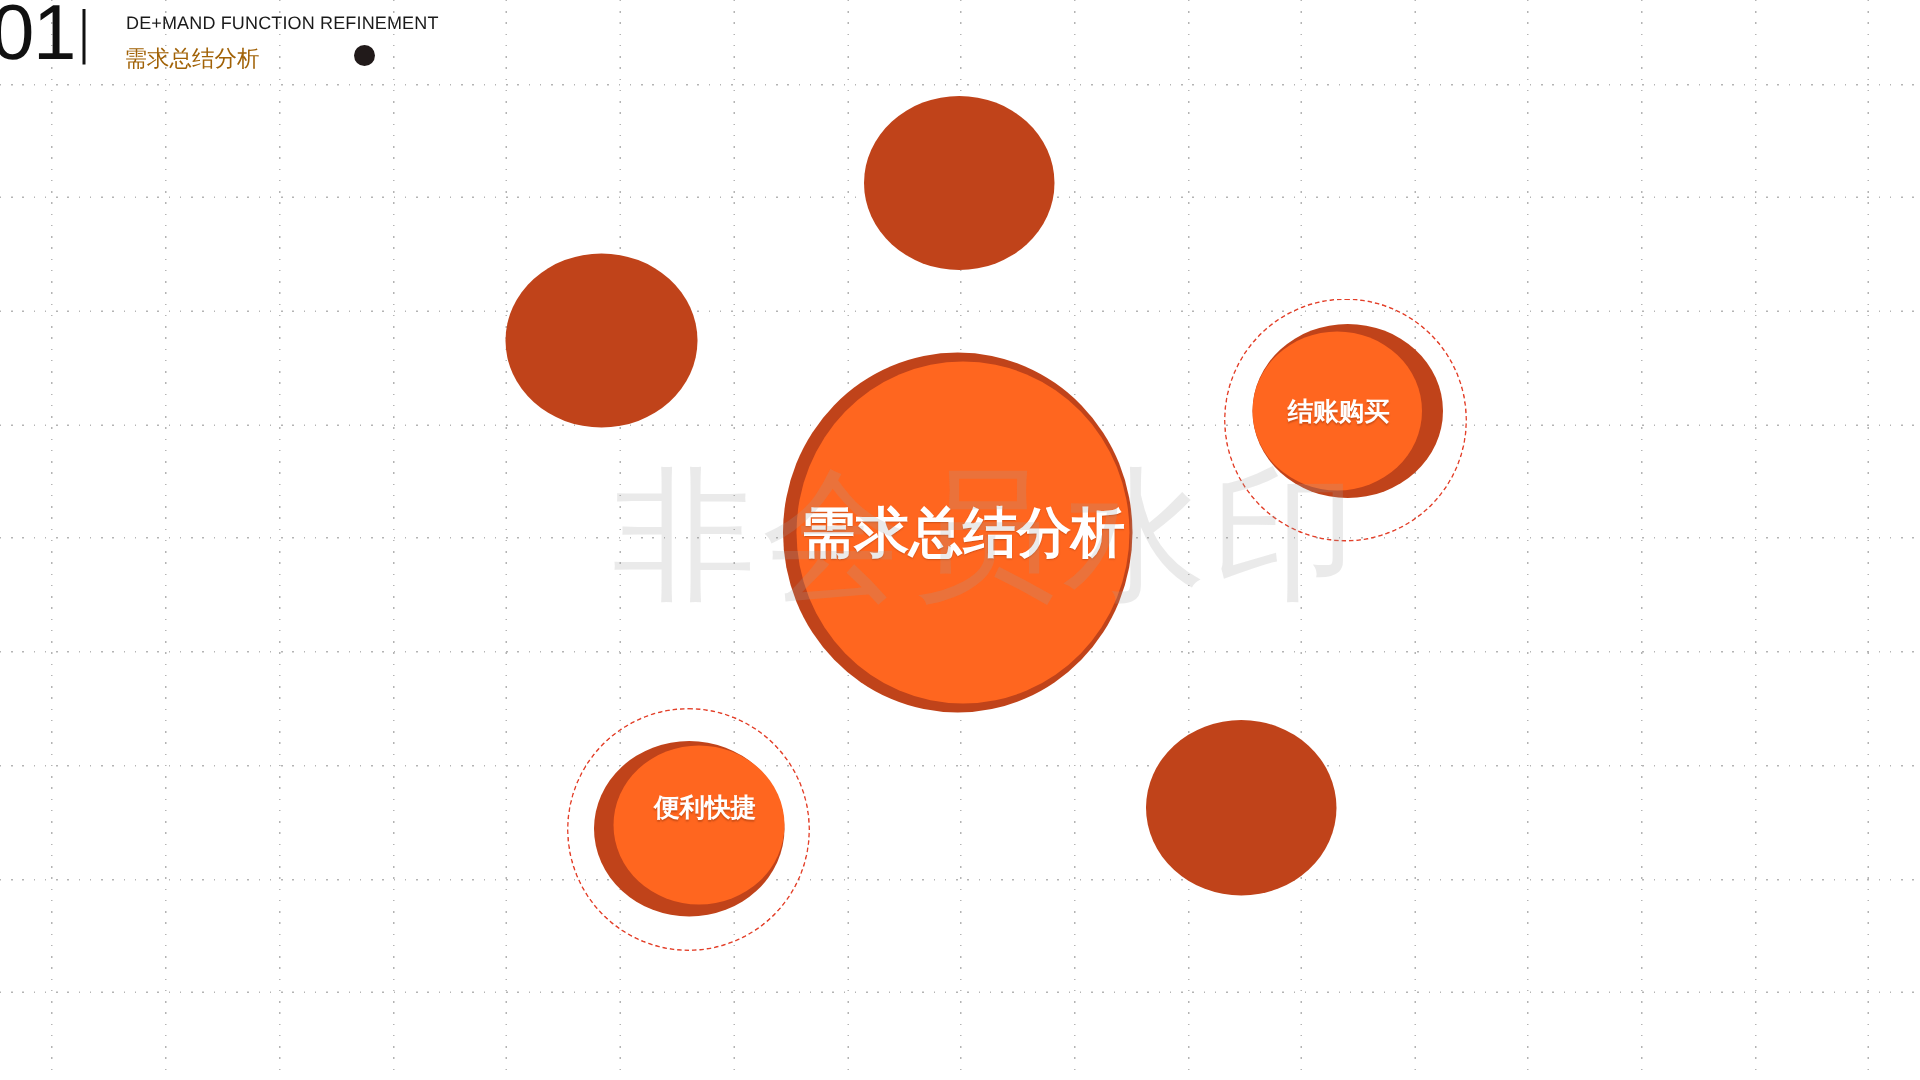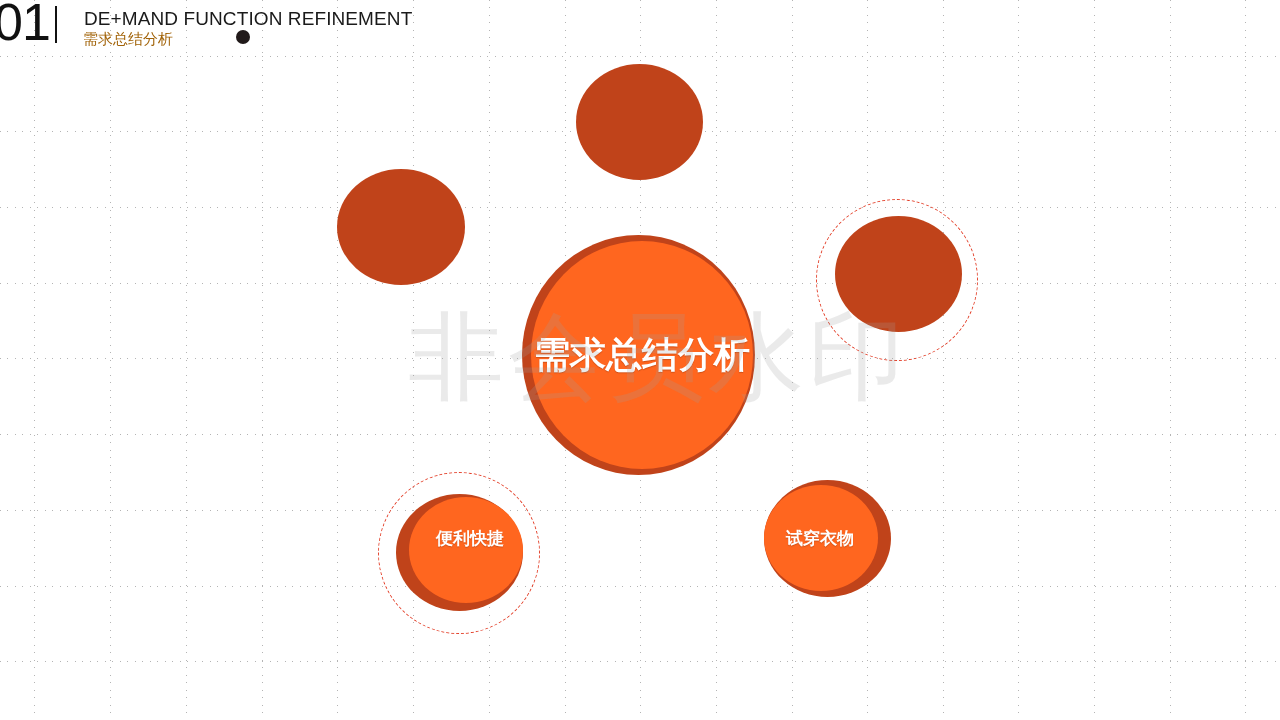--- a/index.html
+++ b/index.html
@@ -14,21 +14,21 @@
     background: repeating-linear-gradient(to right, #b4b4b4 0 1px, transparent 1px 7.5px); }
 
   .header-num {
     position: absolute; left: -6px; top: -4px;
     font-family: "Liberation Sans", sans-serif; font-weight: 300;
     font-size: 52px; line-height: 52px; color: #111; letter-spacing: -1px;
   }
   .header-bar { position: absolute; left: 55px; top: 6px; width: 2px; height: 37px; background: #111; }
   .header-en {
     position: absolute; left: 84px; top: 8px;
-    font-family: "Liberation Sans", sans-serif; font-size: 19px; color: #1a1a1a; letter-spacing: 0.1px;
+    font-family: "Liberation Sans", sans-serif; font-size: 12px; color: #1a1a1a; letter-spacing: 0.1px;
   }
   .header-cn {
     position: absolute; left: 83px; top: 30px;
     font-size: 15px; color: #a16207;
   }
   .header-dot { position: absolute; left: 236px; top: 30px; width: 14px; height: 14px; border-radius: 50%; background: #211a1a; }
 
   .watermark {
     position: absolute; left: 408px; top: 302px;
     font-size: 96px; line-height: 110px; color: rgba(160,160,160,0.22);
@@ -109,31 +109,31 @@
     <div class="rim"></div>
   </div>
 
   <div class="bubble" style="left:337px;top:169px;width:128px;height:116px;">
     <div class="rim"></div>
   </div>
 
   <div class="ring" style="left:816px;top:199px;width:162px;height:162px;"></div>
   <div class="bubble" style="left:835px;top:216px;width:127px;height:116px;">
     <div class="rim"></div>
+    <div class="face" style="left:0px;top:5px;width:113px;height:106px;">
+      <span class="label" style="font-size:17px;margin-left:2px;">结账购买</span>
+    </div>
   </div>
 
   <div class="ring" style="left:378px;top:472px;width:162px;height:162px;"></div>
   <div class="bubble" style="left:396px;top:494px;width:127px;height:117px;">
     <div class="rim"></div>
     <div class="face" style="left:13px;top:3px;width:114px;height:106px;">
       <span class="label" style="font-size:17px;margin-left:8px;margin-top:-24px;">便利快捷</span>
     </div>
   </div>
 
   <div class="bubble" style="left:764px;top:480px;width:127px;height:117px;">
     <div class="rim"></div>
-    <div class="face" style="left:0px;top:5px;width:114px;height:106px;">
-      <span class="label" style="font-size:17px;margin-left:-2px;">试穿衣物</span>
-    </div>
   </div>
 </div>
 
 <div class="watermark">非会员水印</div>
 
 </body></html>

